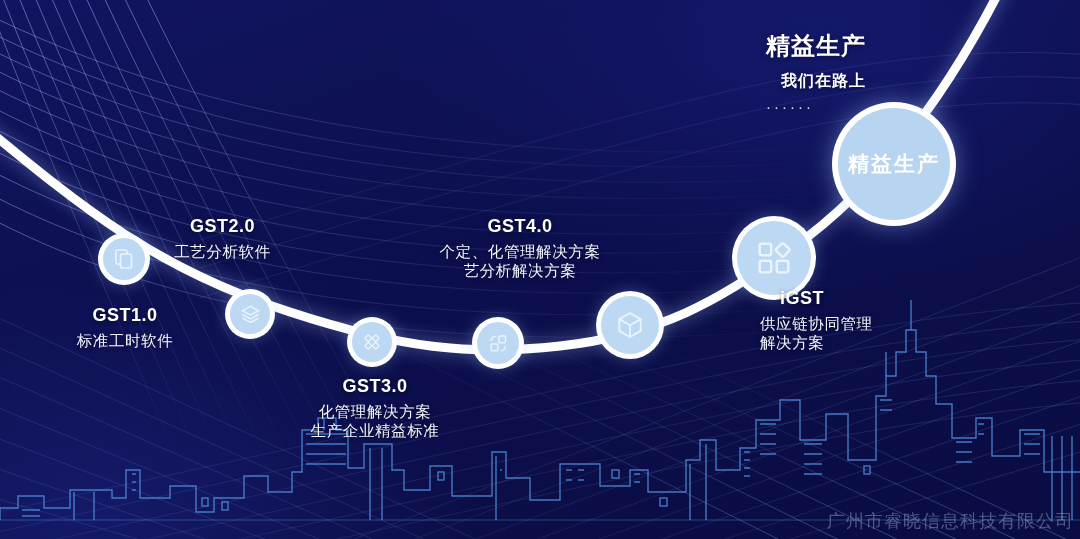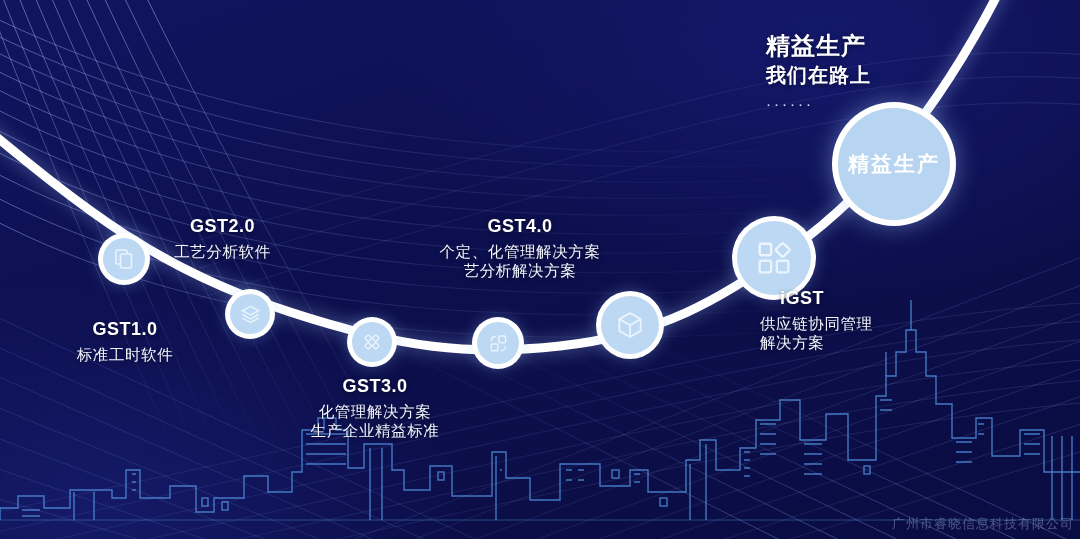--- a/index.html
+++ b/index.html
@@ -79,38 +79,39 @@
     color: #ffffff;
     text-shadow: 0 1px 5px rgba(0,0,0,.5);
   }
   #headline .h1 {
     font-size: 24px;
     font-weight: 700;
     letter-spacing: 1px;
     white-space: nowrap;
   }
   #headline .h2 {
-    font-size: 20px;
+    font-size: 16px;
     font-weight: 700;
     letter-spacing: 1px;
+    margin-top: 9px;
     white-space: nowrap;
     text-align: right;
   }
   #headline .dots {
     font-size: 15px;
     letter-spacing: 3px;
     margin-top: 6px;
     color: #dbe4ff;
   }
   
   #watermark {
     position: absolute;
     right: 6px;
     bottom: 6px;
-    font-size: 13px;
+    font-size: 18px;
     letter-spacing: 1px;
     color: rgba(180,196,228,.40);
     white-space: nowrap;
   }
 </style>
 </head>
 <body>
 
 <div id="stage">
 
@@ -253,21 +254,21 @@
   <div class="node big" style="left:838px; top:108px; width:112px; height:112px;">
     <span>精益生产</span>
   </div>
 
   <div class="node" style="left:103px; top:238px; width:42px; height:42px;">
     <svg width="24" height="24" viewBox="0 0 24 24" fill="none" stroke="#eaf4ff" stroke-width="1.6">
       <rect x="4" y="3" width="11" height="14" rx="1.6"></rect>
       <rect x="8.5" y="7" width="11" height="14" rx="1.6" fill="#bcd8f2"></rect>
     </svg>
   </div>
-  <div class="label" style="left:40px; top:319px; width:170px;">
+  <div class="label" style="left:40px; top:305px; width:170px;">
     <span class="title">GST1.0</span>
     <span class="desc">
       <div>标准工时软件</div>
     </span>
   </div>
 
   <div class="node" style="left:230px; top:294px; width:40px; height:40px;">
     <svg width="23" height="23" viewBox="0 0 24 24" fill="none" stroke="#eaf4ff" stroke-width="1.6">
       <path d="M12 3.5 L20.5 8 L12 12.5 L3.5 8 Z"></path>
       <path d="M3.5 12 L12 16.5 L20.5 12"></path>

